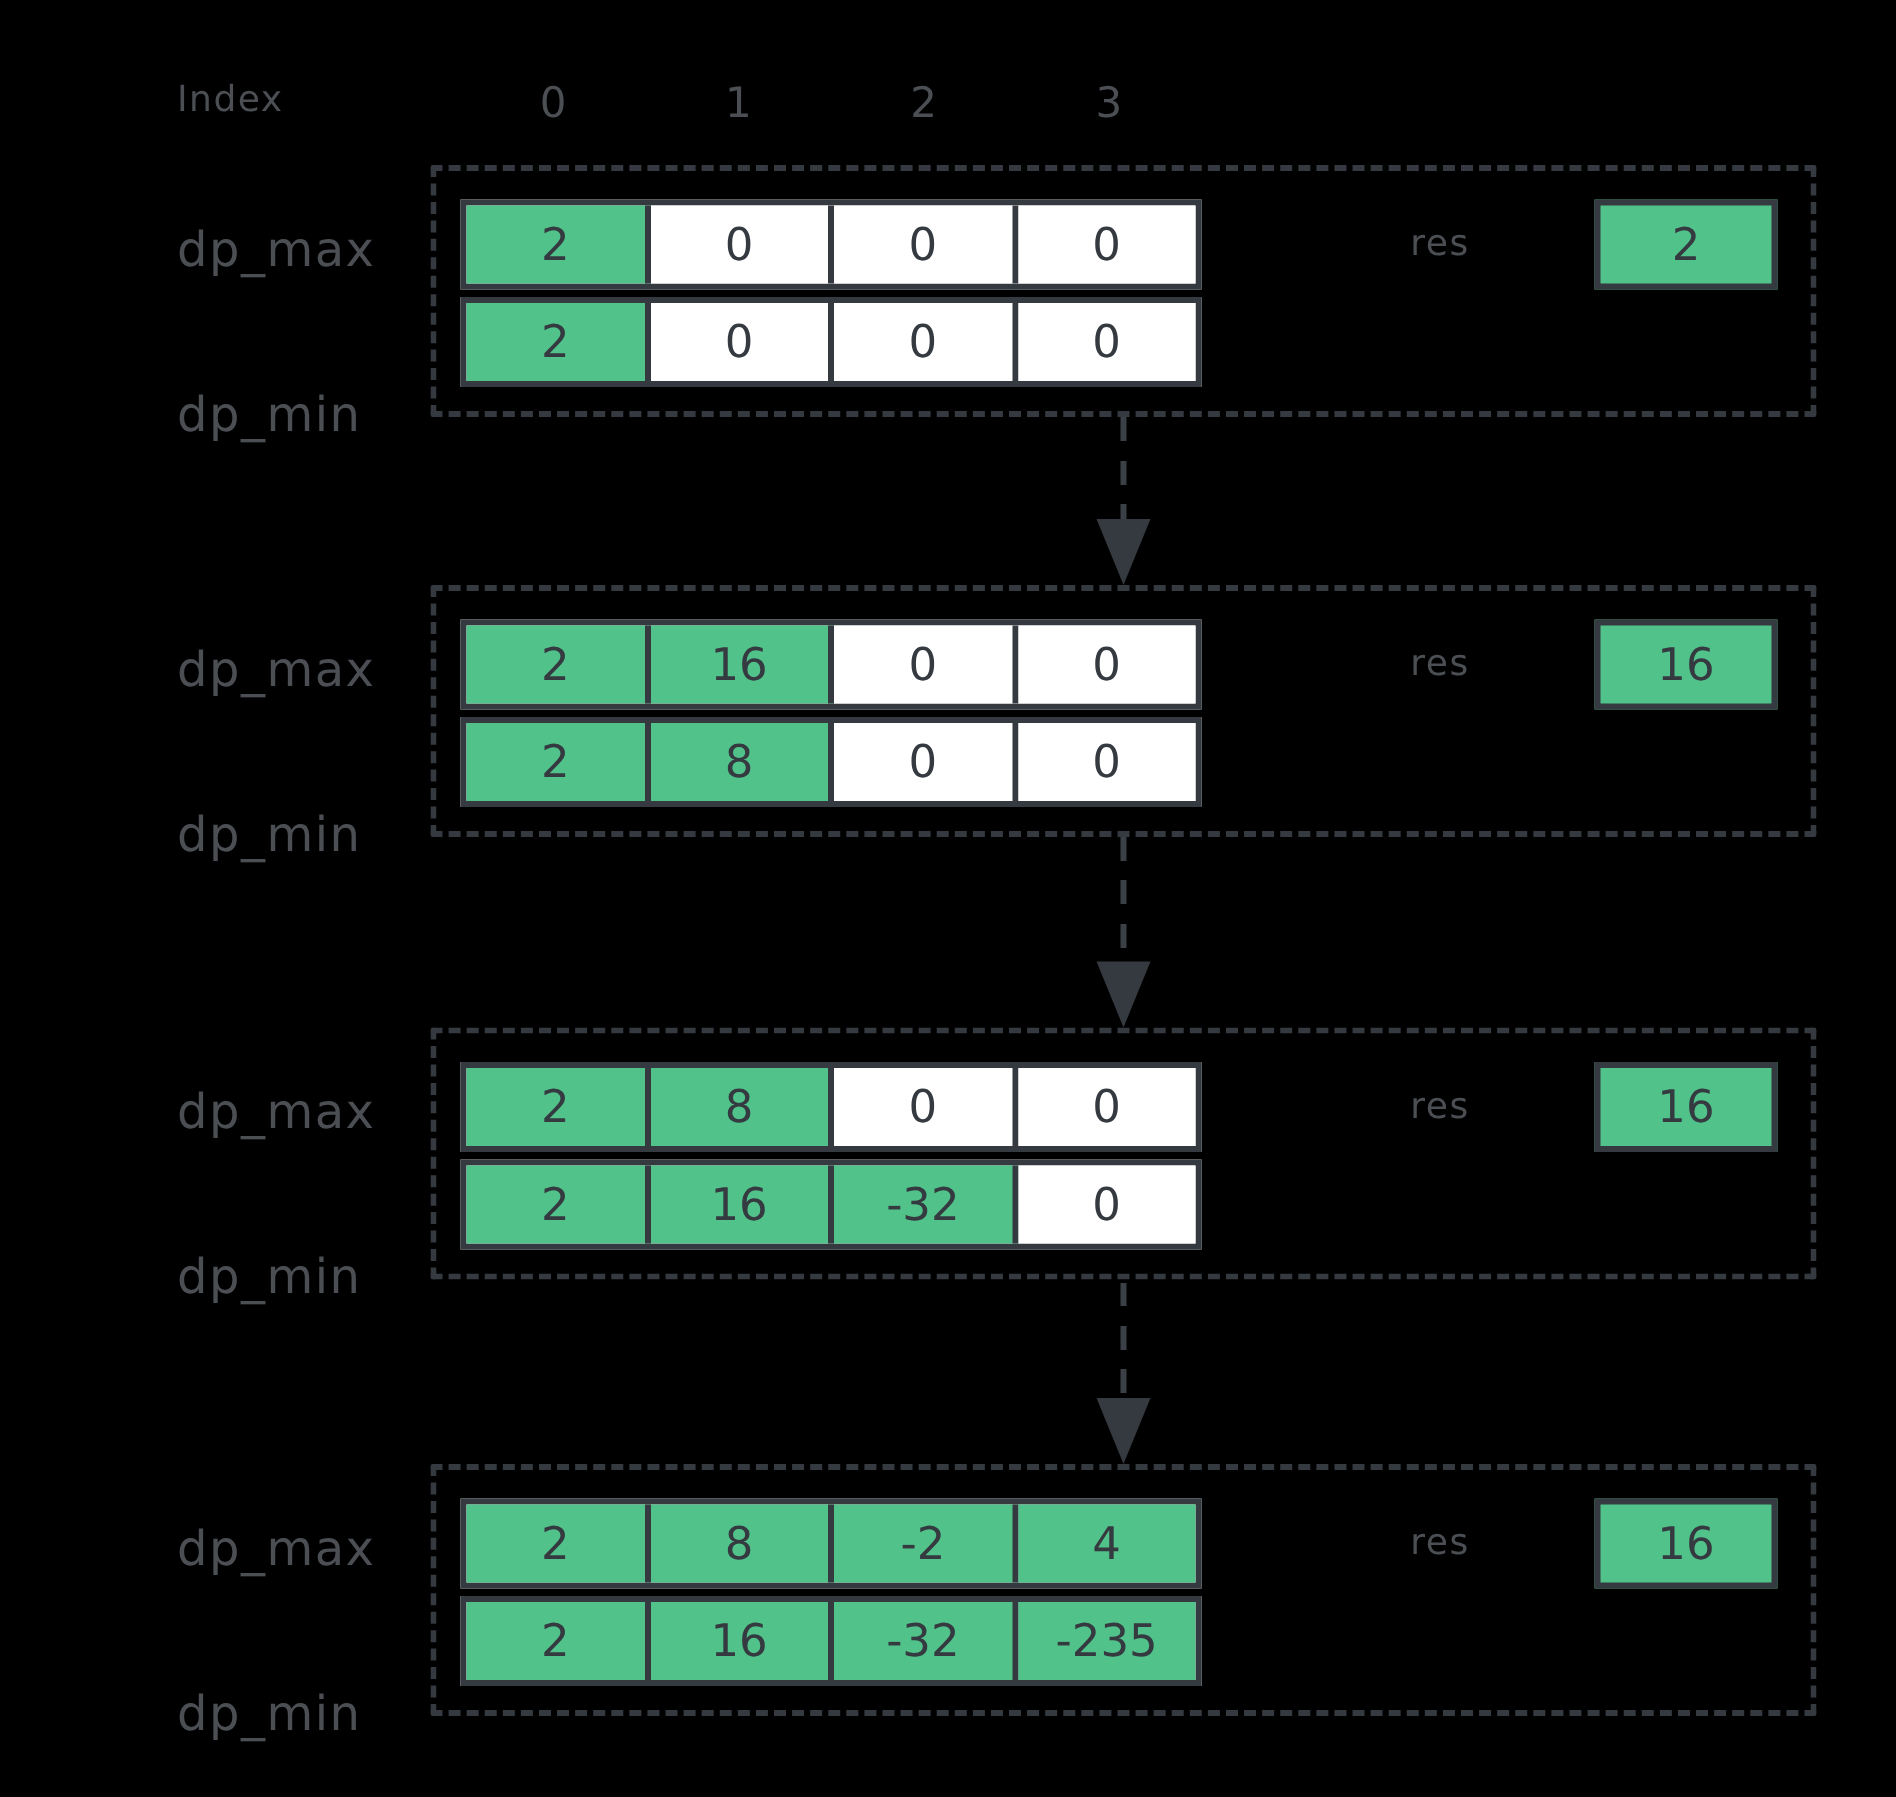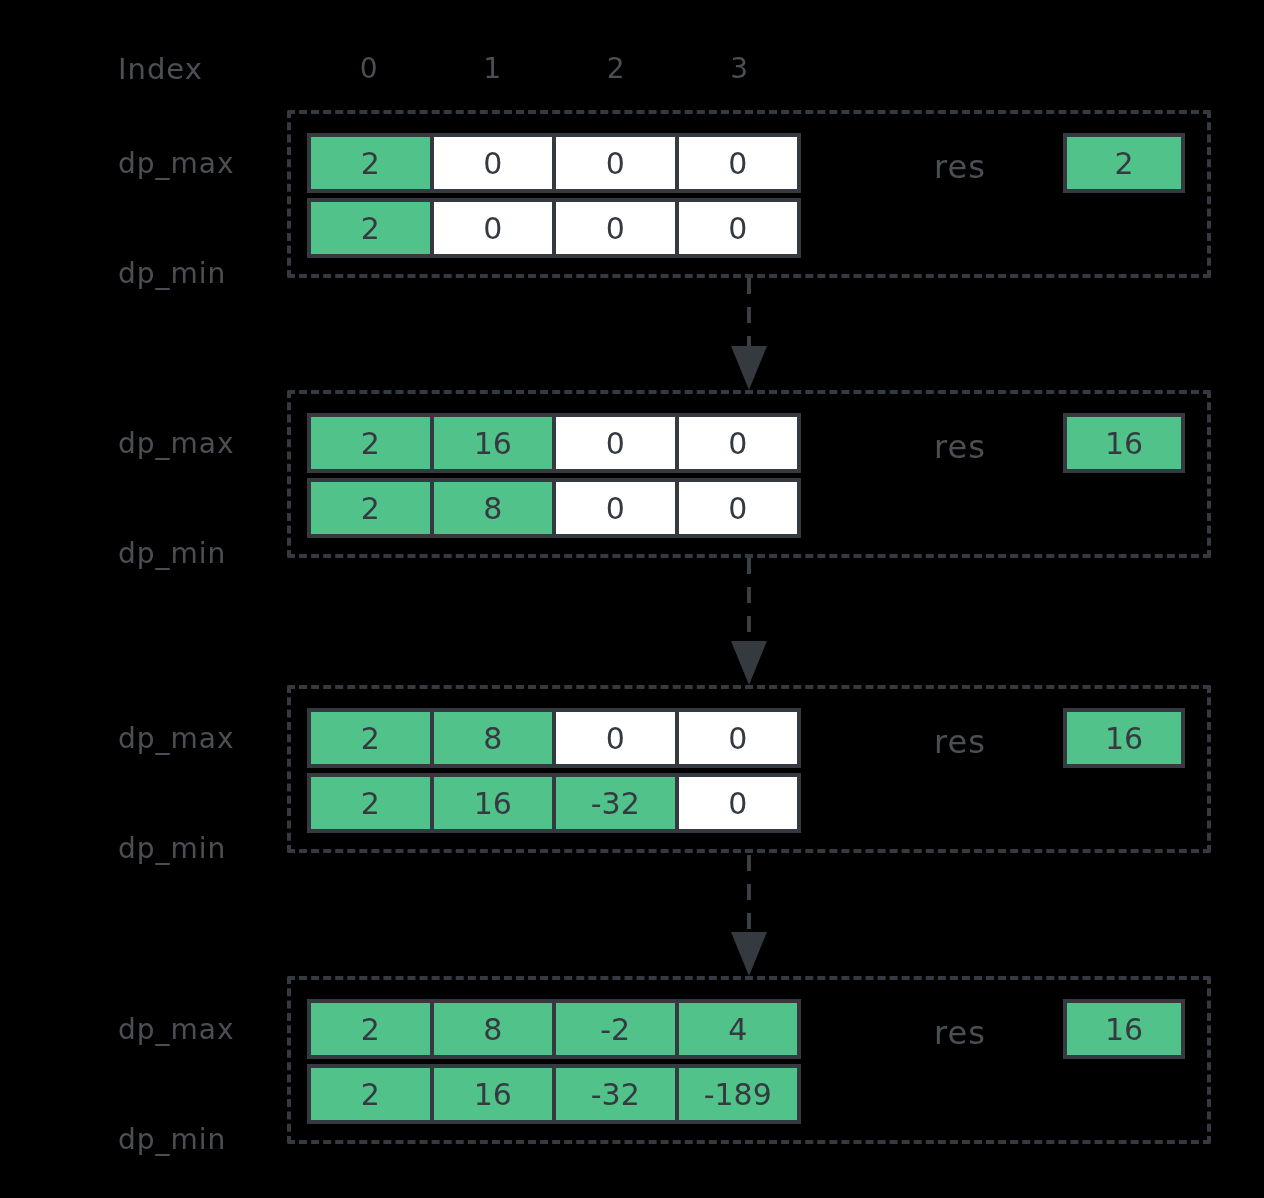--- a/index.html
+++ b/index.html
@@ -2,46 +2,46 @@
 <html><head>
 <meta charset="utf-8">
 <style>
   html,body{margin:0;padding:0;background:#000;}
   .canvas{
     position:relative;width:1264px;height:1198px;background:#000000;
     font-family:"DejaVu Sans", sans-serif;overflow:hidden;
   }
   
   .index-header{position:absolute;top:52px;left:0;width:1264px;height:40px;}
-  .index-label{position:absolute;left:118px;top:0;font-size:29px;color:#4b4f54;letter-spacing:1px;}
+  .index-label{position:absolute;left:118px;top:0;font-size:24px;color:#4b4f54;letter-spacing:1px;}
   .index-cols{position:absolute;left:307px;top:0;width:494px;display:flex;}
   .index-cols .col{flex:1;text-align:center;font-size:28px;color:#4b4f54;}
   
   .stage{position:absolute;left:0;width:1264px;height:168px;}
   .dashed-box{
     position:absolute;left:287px;top:0;width:924px;height:168px;
     border:4px dashed #343a40;box-sizing:border-box;border-radius:2px;
   }
-  .row-label{position:absolute;left:118px;width:160px;font-size:28px;color:#4b4f54;letter-spacing:1px;}
+  .row-label{position:absolute;left:118px;width:160px;font-size:32px;color:#4b4f54;letter-spacing:1px;}
   .rl1{top:37px;}
   .rl2{top:102px;margin-top:45px;}
   .cells{
     position:absolute;left:307px;width:494px;height:60px;display:flex;
     box-sizing:border-box;border:4px solid #343a40;background:#ffffff;
   }
   .row1{top:23px;}
   .row2{top:88px;}
   .cell{
     flex:1;display:flex;align-items:center;justify-content:center;
     border-right:4px solid #343a40;font-size:30px;color:#343a40;background:#ffffff;
   }
   .cell:last-child{border-right:none;}
   .cell.green{background:#52c28b;}
   .cell.white{background:#ffffff;}
-  .res-label{position:absolute;left:905px;top:38px;width:110px;text-align:center;font-size:32px;color:#4b4f54;letter-spacing:1px;}
+  .res-label{position:absolute;left:905px;top:38px;width:110px;text-align:center;font-size:24px;color:#4b4f54;letter-spacing:1px;}
   .res-box{
     position:absolute;left:1063px;top:23px;width:122px;height:60px;
     box-sizing:border-box;border:4px solid #343a40;background:#52c28b;
     display:flex;align-items:center;justify-content:center;font-size:30px;color:#343a40;
   }
   
   .arrow{position:absolute;left:731px;width:36px;}
   .arrow-line{
     position:absolute;left:16px;top:0;bottom:28px;width:4px;
     background:repeating-linear-gradient(to bottom,#3a4046 0 16px,transparent 16px 29px);
@@ -218,21 +218,21 @@
       <div class="cell green">
           <span>2</span>
         </div>
       <div class="cell green">
           <span>16</span>
         </div>
       <div class="cell green">
           <span>-32</span>
         </div>
       <div class="cell green">
-          <span>-189</span>
+          <span>-235</span>
         </div>
     </div>
     <div class="res-label">res</div>
     <div class="res-box">
         <span>16</span>
       </div>
   </div>
 
 </div>
 

